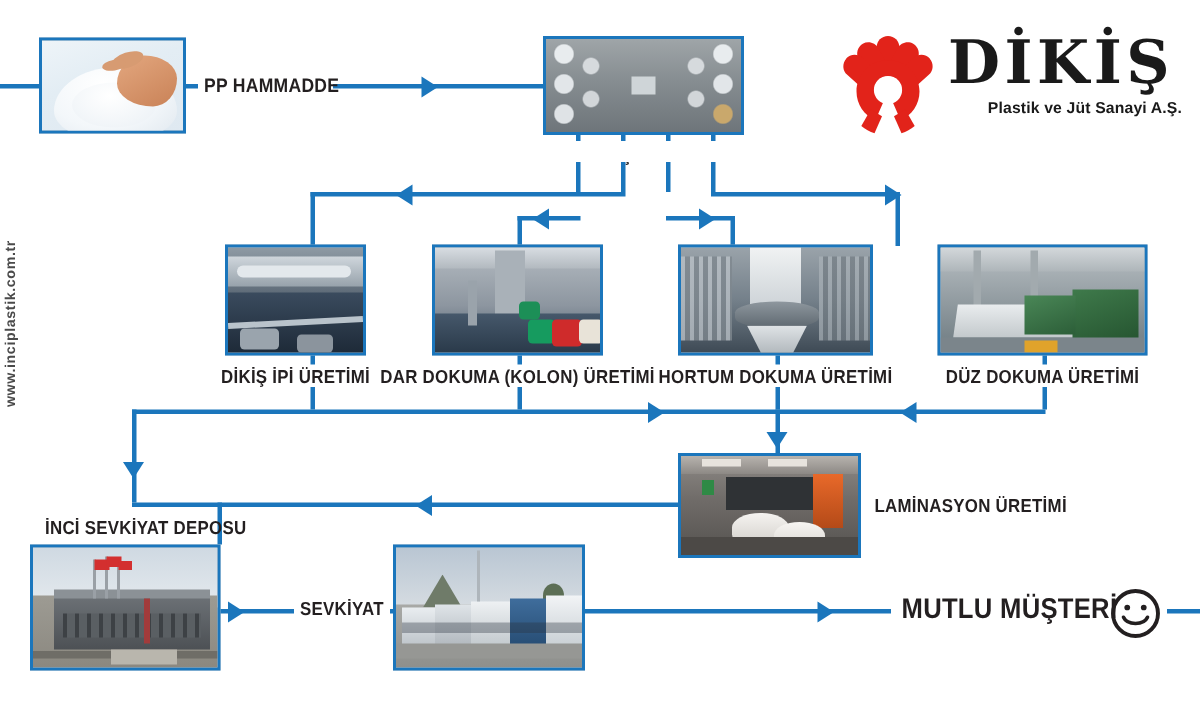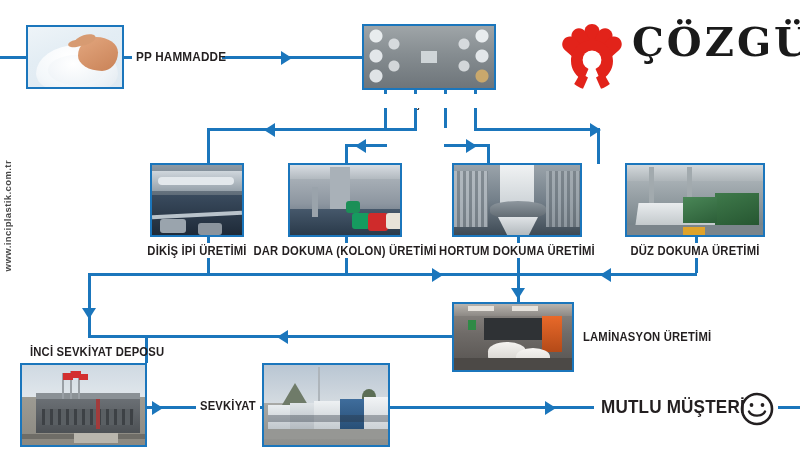--- a/index.html
+++ b/index.html
@@ -89,21 +89,22 @@
         <path d="M51.4 9.9 c-4-1.6-8.4.4-10 4.3 l-5 12.4 14 5.7 5-12.4 c1.6-4-.3-8.4-4-10 z" transform="rotate(7 42 22)"></path>
         <path d="M8.6 20.4 c3.1-3 8-2.9 11 .2 l9.5 9.7 -10.9 10.6 -9.5-9.7 c-3-3.1-2.9-8 .2-11 z" transform="rotate(-4 19 30)"></path>
         <path d="M63.4 20.4 c-3.1-3-8-2.9-11 .2 l-9.5 9.7 10.9 10.6 9.5-9.7 c3-3.1 2.9-8-.2-11 z" transform="rotate(4 53 30)"></path>
         <path d="M36 22 c11.6 0 21 9.4 21 21 0 8.6-5.2 16-12.6 19.2 l-5.6-12.9 C42.6 47.8 45 45.2 45 42 c0-4.9-4-9-9-9 -4.9 0-9 4.1-9 9 0 3.2 2.4 5.8 6.2 7.3 l-5.6 12.9 C20.2 59 15 51.6 15 43 c0-11.6 9.4-21 21-21 z"></path>
         <path d="M24.5 55 l7.5 4.5 -5 11.3 c-3.2-1-6.2-2.6-8.8-4.8 z"></path>
         <path d="M47.5 55 l-7.5 4.5 5 11.3 c3.2-1 6.2-2.6 8.8-4.8 z"></path>
       </g>
       <circle cx="36" cy="42" r="9.4" fill="#ffffff"></circle>
     </svg>
     <div id="logotext">
-      <div id="inci">ÇÖZGÜ</div>
+      <div id="inci">DİKİŞ</div>
+      <div id="inci-sub">Plastik ve Jüt Sanayi A.Ş.</div>
     </div>
   </div>
 
   <div class="photo" style="left:26px; top:25px; width:98px; height:64px;">
     <div style="position:absolute;inset:0;background:linear-gradient(160deg,#eef4f8 0%,#e3edf4 40%,#dfe9f1 100%);"></div>
 
     <div style="position:absolute;left:8px;bottom:-6px;width:82px;height:48px;border-radius:50% 50% 40% 40%/60% 60% 40% 40%;background:radial-gradient(ellipse at 40% 25%,#ffffff 0%,#f3f7fa 55%,#dfe7ee 100%);"></div>
     <div style="position:absolute;left:20px;bottom:2px;width:56px;height:30px;border-radius:50%;background:radial-gradient(ellipse at 45% 30%,#ffffff,#eaf0f5);"></div>
 
     <div style="position:absolute;right:4px;top:10px;width:40px;height:34px;border-radius:46% 54% 40% 60%/55% 45% 55% 45%;background:linear-gradient(150deg,#e3a77f,#c98257);"></div>

